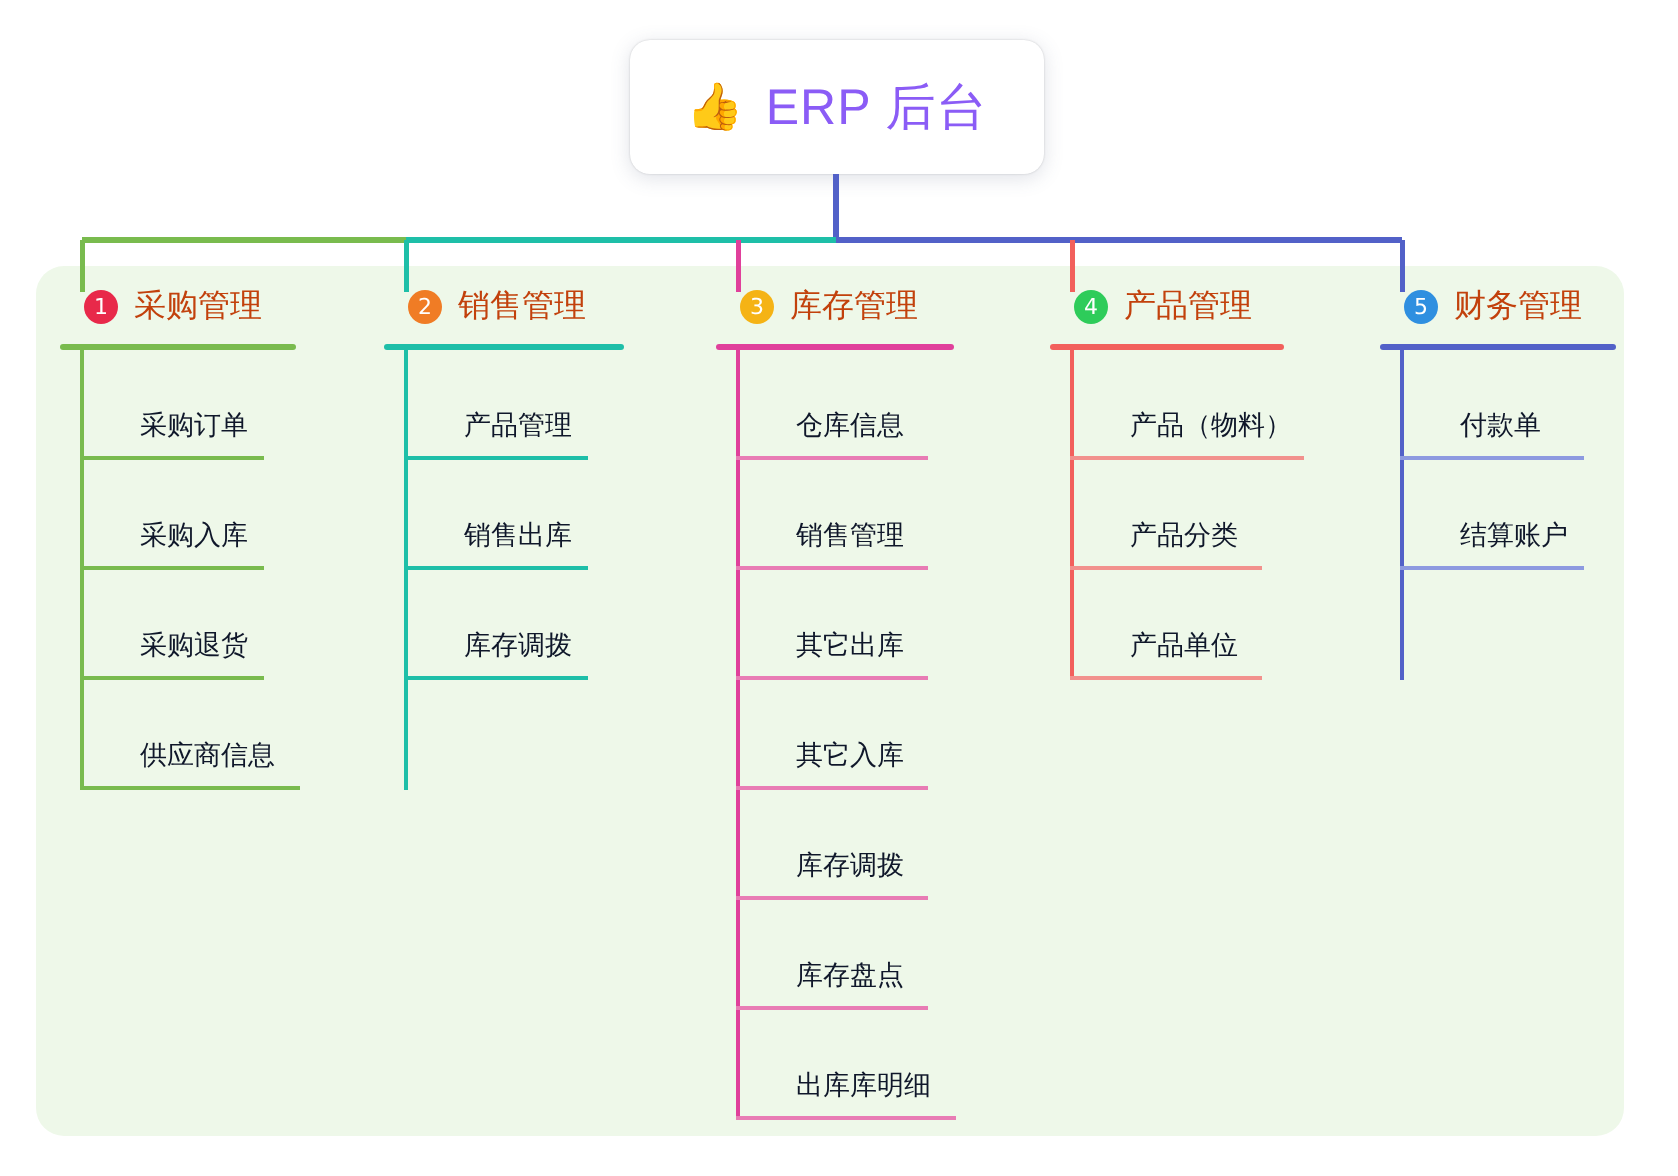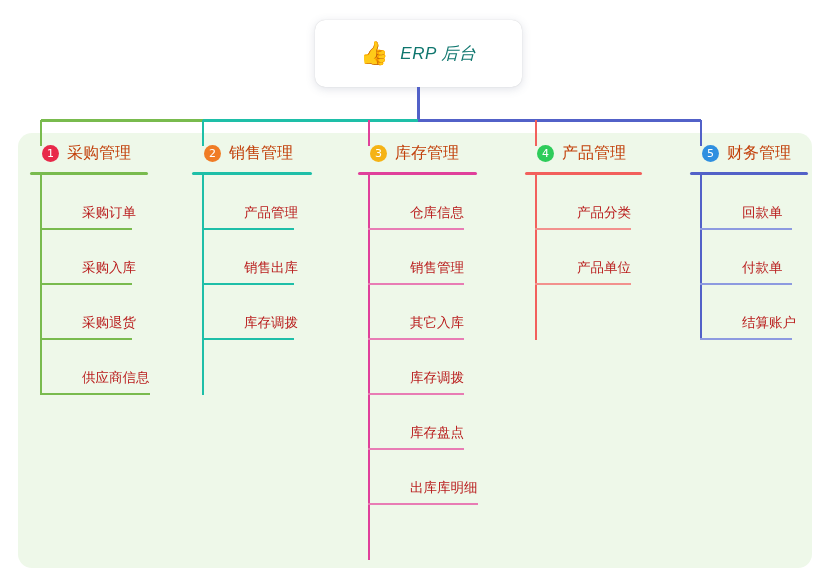--- a/index.html
+++ b/index.html
@@ -36,25 +36,24 @@
     align-items: center;
     gap: 11px;
   }
   .thumb-emoji {
     font-size: 23px;
     line-height: 1;
     display: inline-block;
     filter: saturate(1.1);
   }
   .title-text {
-    font-size: 17px;
-    color: #0f766e;
+    font-size: 25px;
+    color: #8b5cf6;
     letter-spacing: .5px;
     white-space: nowrap;
-    font-style: italic;
   }
 
   
   #connectors {
     position: absolute;
     left: 0;
     top: 0;
     width: 839px;
     height: 588px;
     pointer-events: none;
@@ -116,24 +115,24 @@
     top: 0;
     width: 2px;
   }
   .item {
     position: relative;
     height: 55px;
     box-sizing: border-box;
   }
   .item-label {
     position: absolute;
-    left: 52px;
+    left: 40px;
     bottom: 8px;
     font-size: 13.5px;
-    color: #b91c1c;
+    color: #0f172a;
     white-space: nowrap;
   }
   .item-rule {
     position: absolute;
     left: 10px;
     bottom: 0;
     height: 1.6px;
   }
 </style>
 </head>
@@ -219,20 +218,24 @@
         <div class="spine" style="background: rgb(224, 64, 155); height: 385px;"></div>
         <div class="item">
           <span class="item-label">仓库信息</span>
           <div class="item-rule" style="background: rgb(232, 124, 180); width: 96px;"></div>
         </div>
         <div class="item">
           <span class="item-label">销售管理</span>
           <div class="item-rule" style="background: rgb(232, 124, 180); width: 96px;"></div>
         </div>
         <div class="item">
+          <span class="item-label">其它出库</span>
+          <div class="item-rule" style="background: rgb(232, 124, 180); width: 96px;"></div>
+        </div>
+        <div class="item">
           <span class="item-label">其它入库</span>
           <div class="item-rule" style="background: rgb(232, 124, 180); width: 96px;"></div>
         </div>
         <div class="item">
           <span class="item-label">库存调拨</span>
           <div class="item-rule" style="background: rgb(232, 124, 180); width: 96px;"></div>
         </div>
         <div class="item">
           <span class="item-label">库存盘点</span>
           <div class="item-rule" style="background: rgb(232, 124, 180); width: 96px;"></div>
@@ -245,42 +248,42 @@
     </div>
     <div class="column" style="left: 525px; width: 117px;">
       <div class="col-head">
         <span class="badge" style="background: rgb(46, 204, 90);">4</span>
         <span class="col-title">产品管理</span>
       </div>
       <div class="head-rule" style="background: rgb(242, 96, 92); width: 117px;"></div>
       <div class="items">
         <div class="spine" style="background: rgb(242, 96, 92); height: 165px;"></div>
         <div class="item">
+          <span class="item-label">产品（物料）</span>
+          <div class="item-rule" style="background: rgb(242, 145, 141); width: 117px;"></div>
+        </div>
+        <div class="item">
           <span class="item-label">产品分类</span>
           <div class="item-rule" style="background: rgb(242, 145, 141); width: 96px;"></div>
         </div>
         <div class="item">
           <span class="item-label">产品单位</span>
           <div class="item-rule" style="background: rgb(242, 145, 141); width: 96px;"></div>
         </div>
       </div>
     </div>
     <div class="column" style="left: 690px; width: 118px;">
       <div class="col-head">
         <span class="badge" style="background: rgb(47, 143, 224);">5</span>
         <span class="col-title">财务管理</span>
       </div>
       <div class="head-rule" style="background: rgb(82, 97, 200); width: 118px;"></div>
       <div class="items">
         <div class="spine" style="background: rgb(82, 97, 200); height: 165px;"></div>
         <div class="item">
-          <span class="item-label">回款单</span>
-          <div class="item-rule" style="background: rgb(141, 154, 224); width: 92px;"></div>
-        </div>
-        <div class="item">
           <span class="item-label">付款单</span>
           <div class="item-rule" style="background: rgb(141, 154, 224); width: 92px;"></div>
         </div>
         <div class="item">
           <span class="item-label">结算账户</span>
           <div class="item-rule" style="background: rgb(141, 154, 224); width: 92px;"></div>
         </div>
       </div>
     </div>
   </div>

